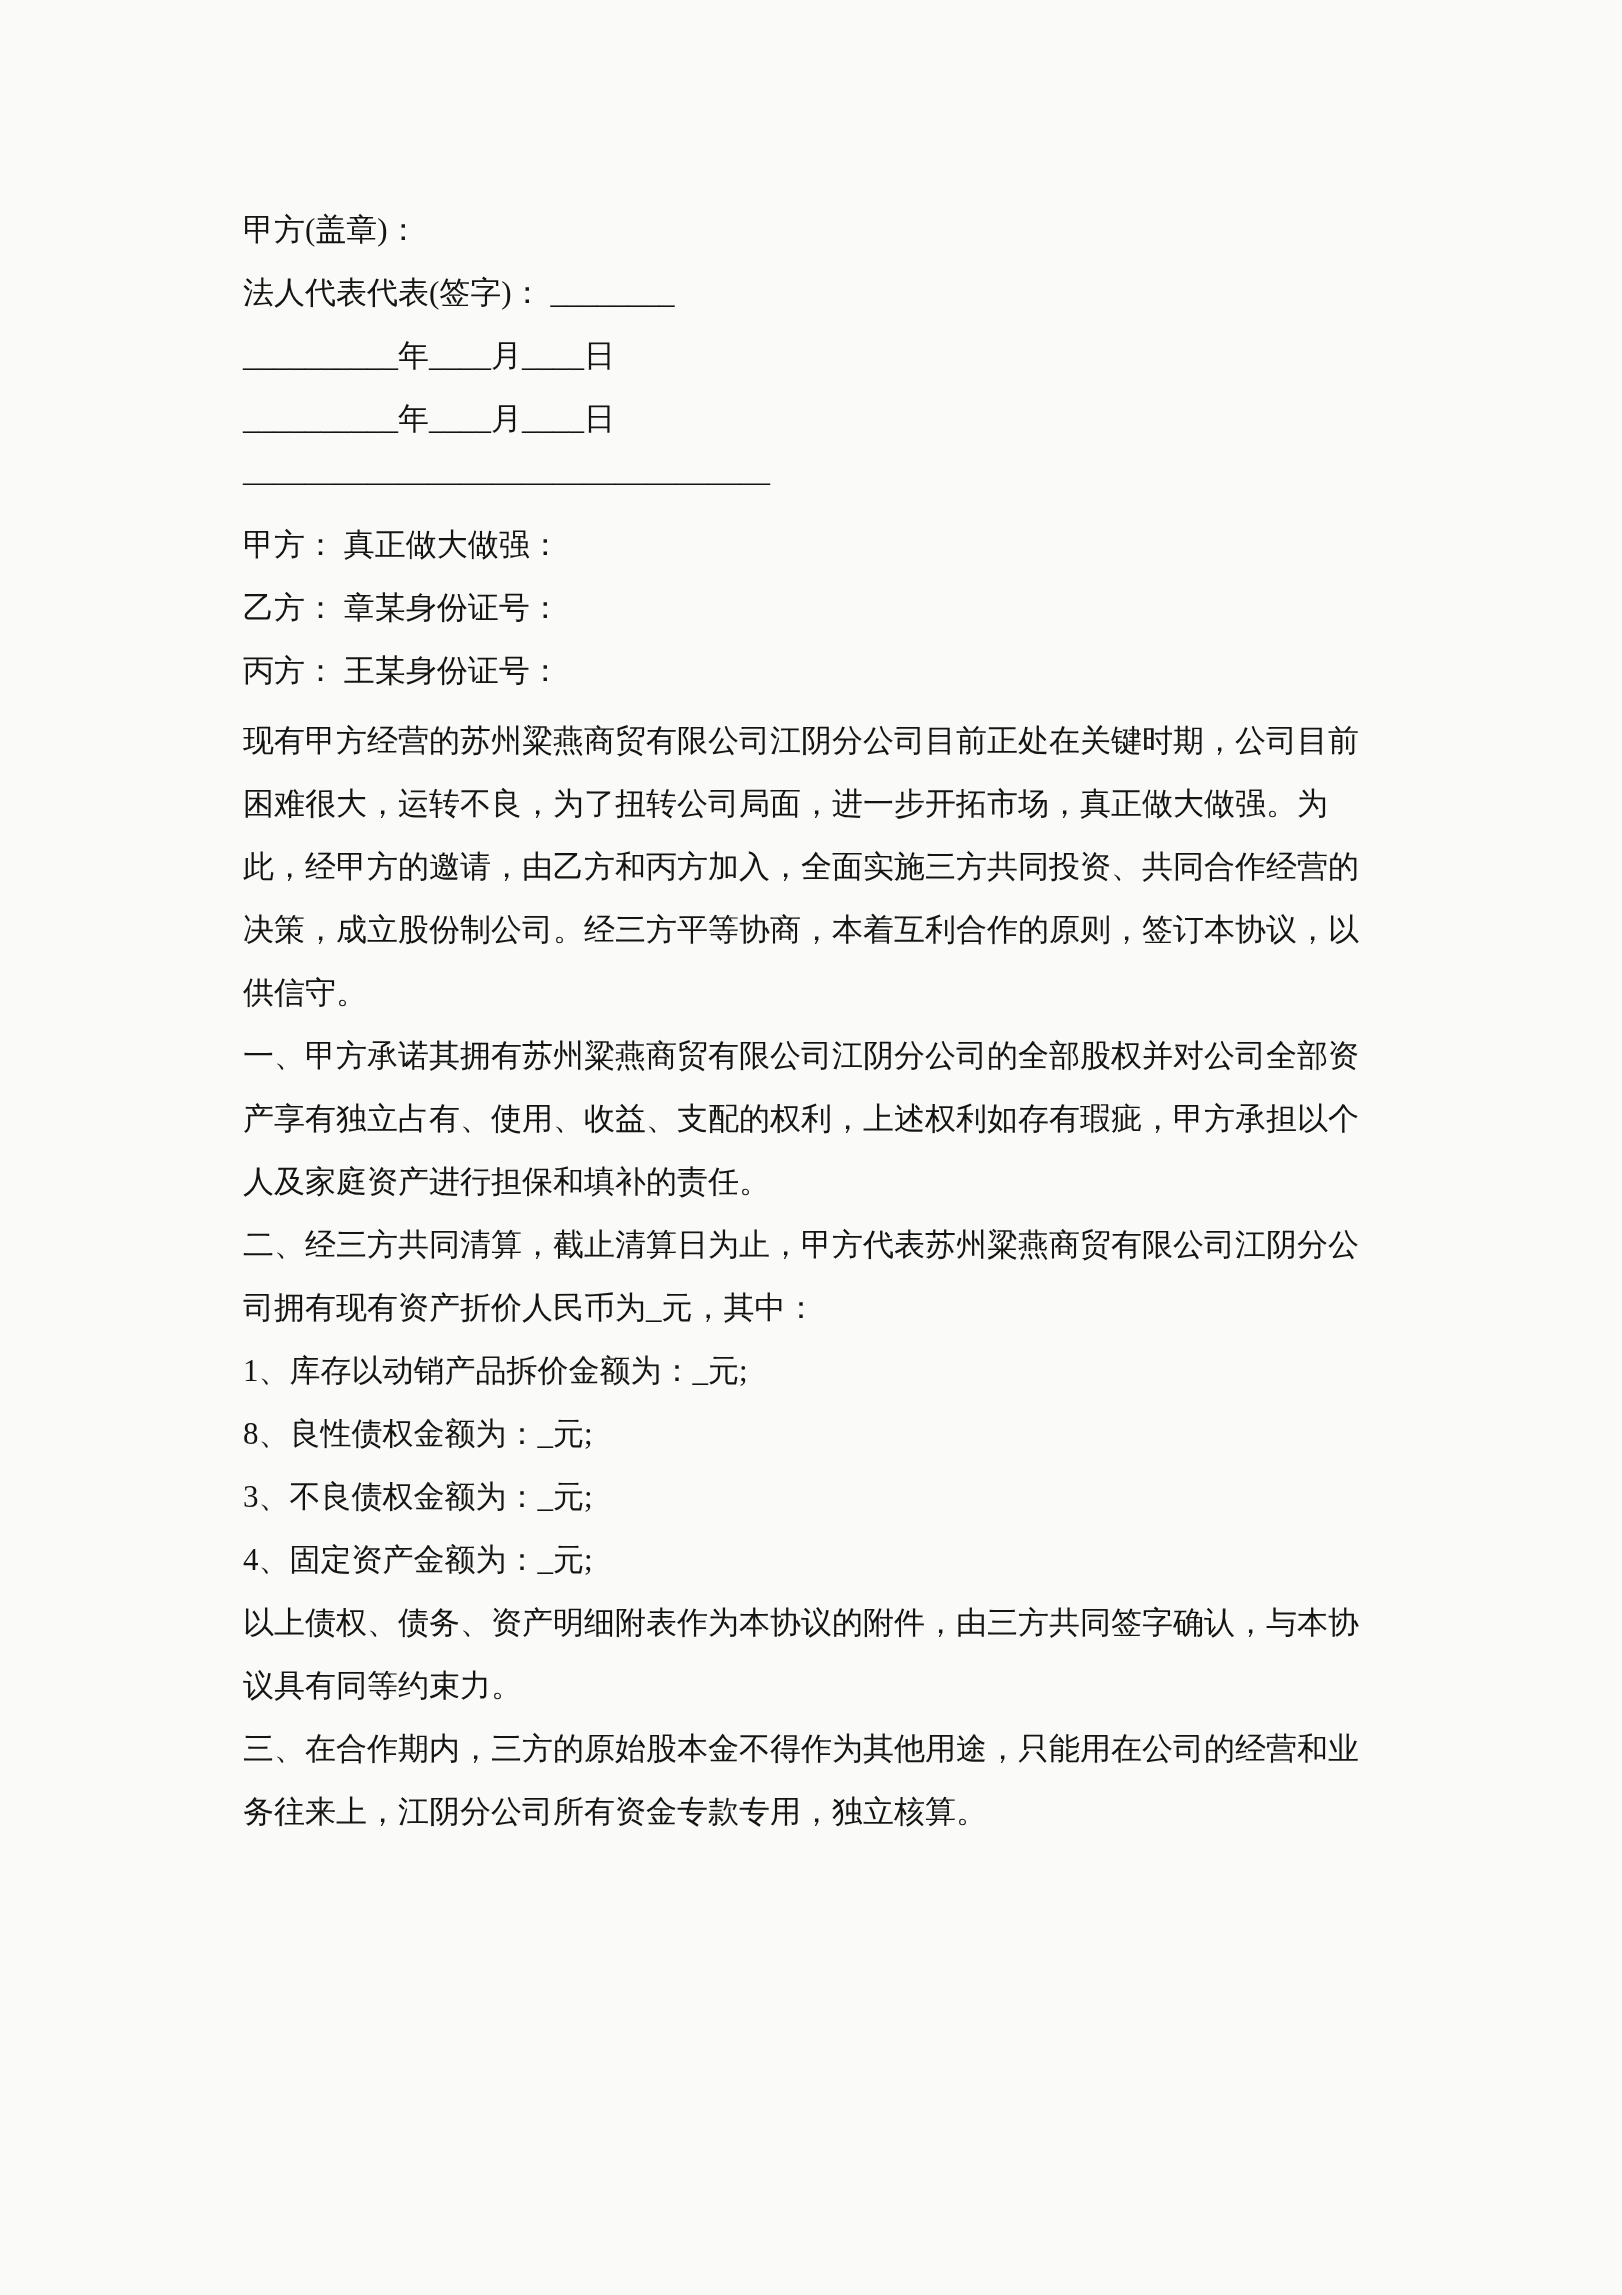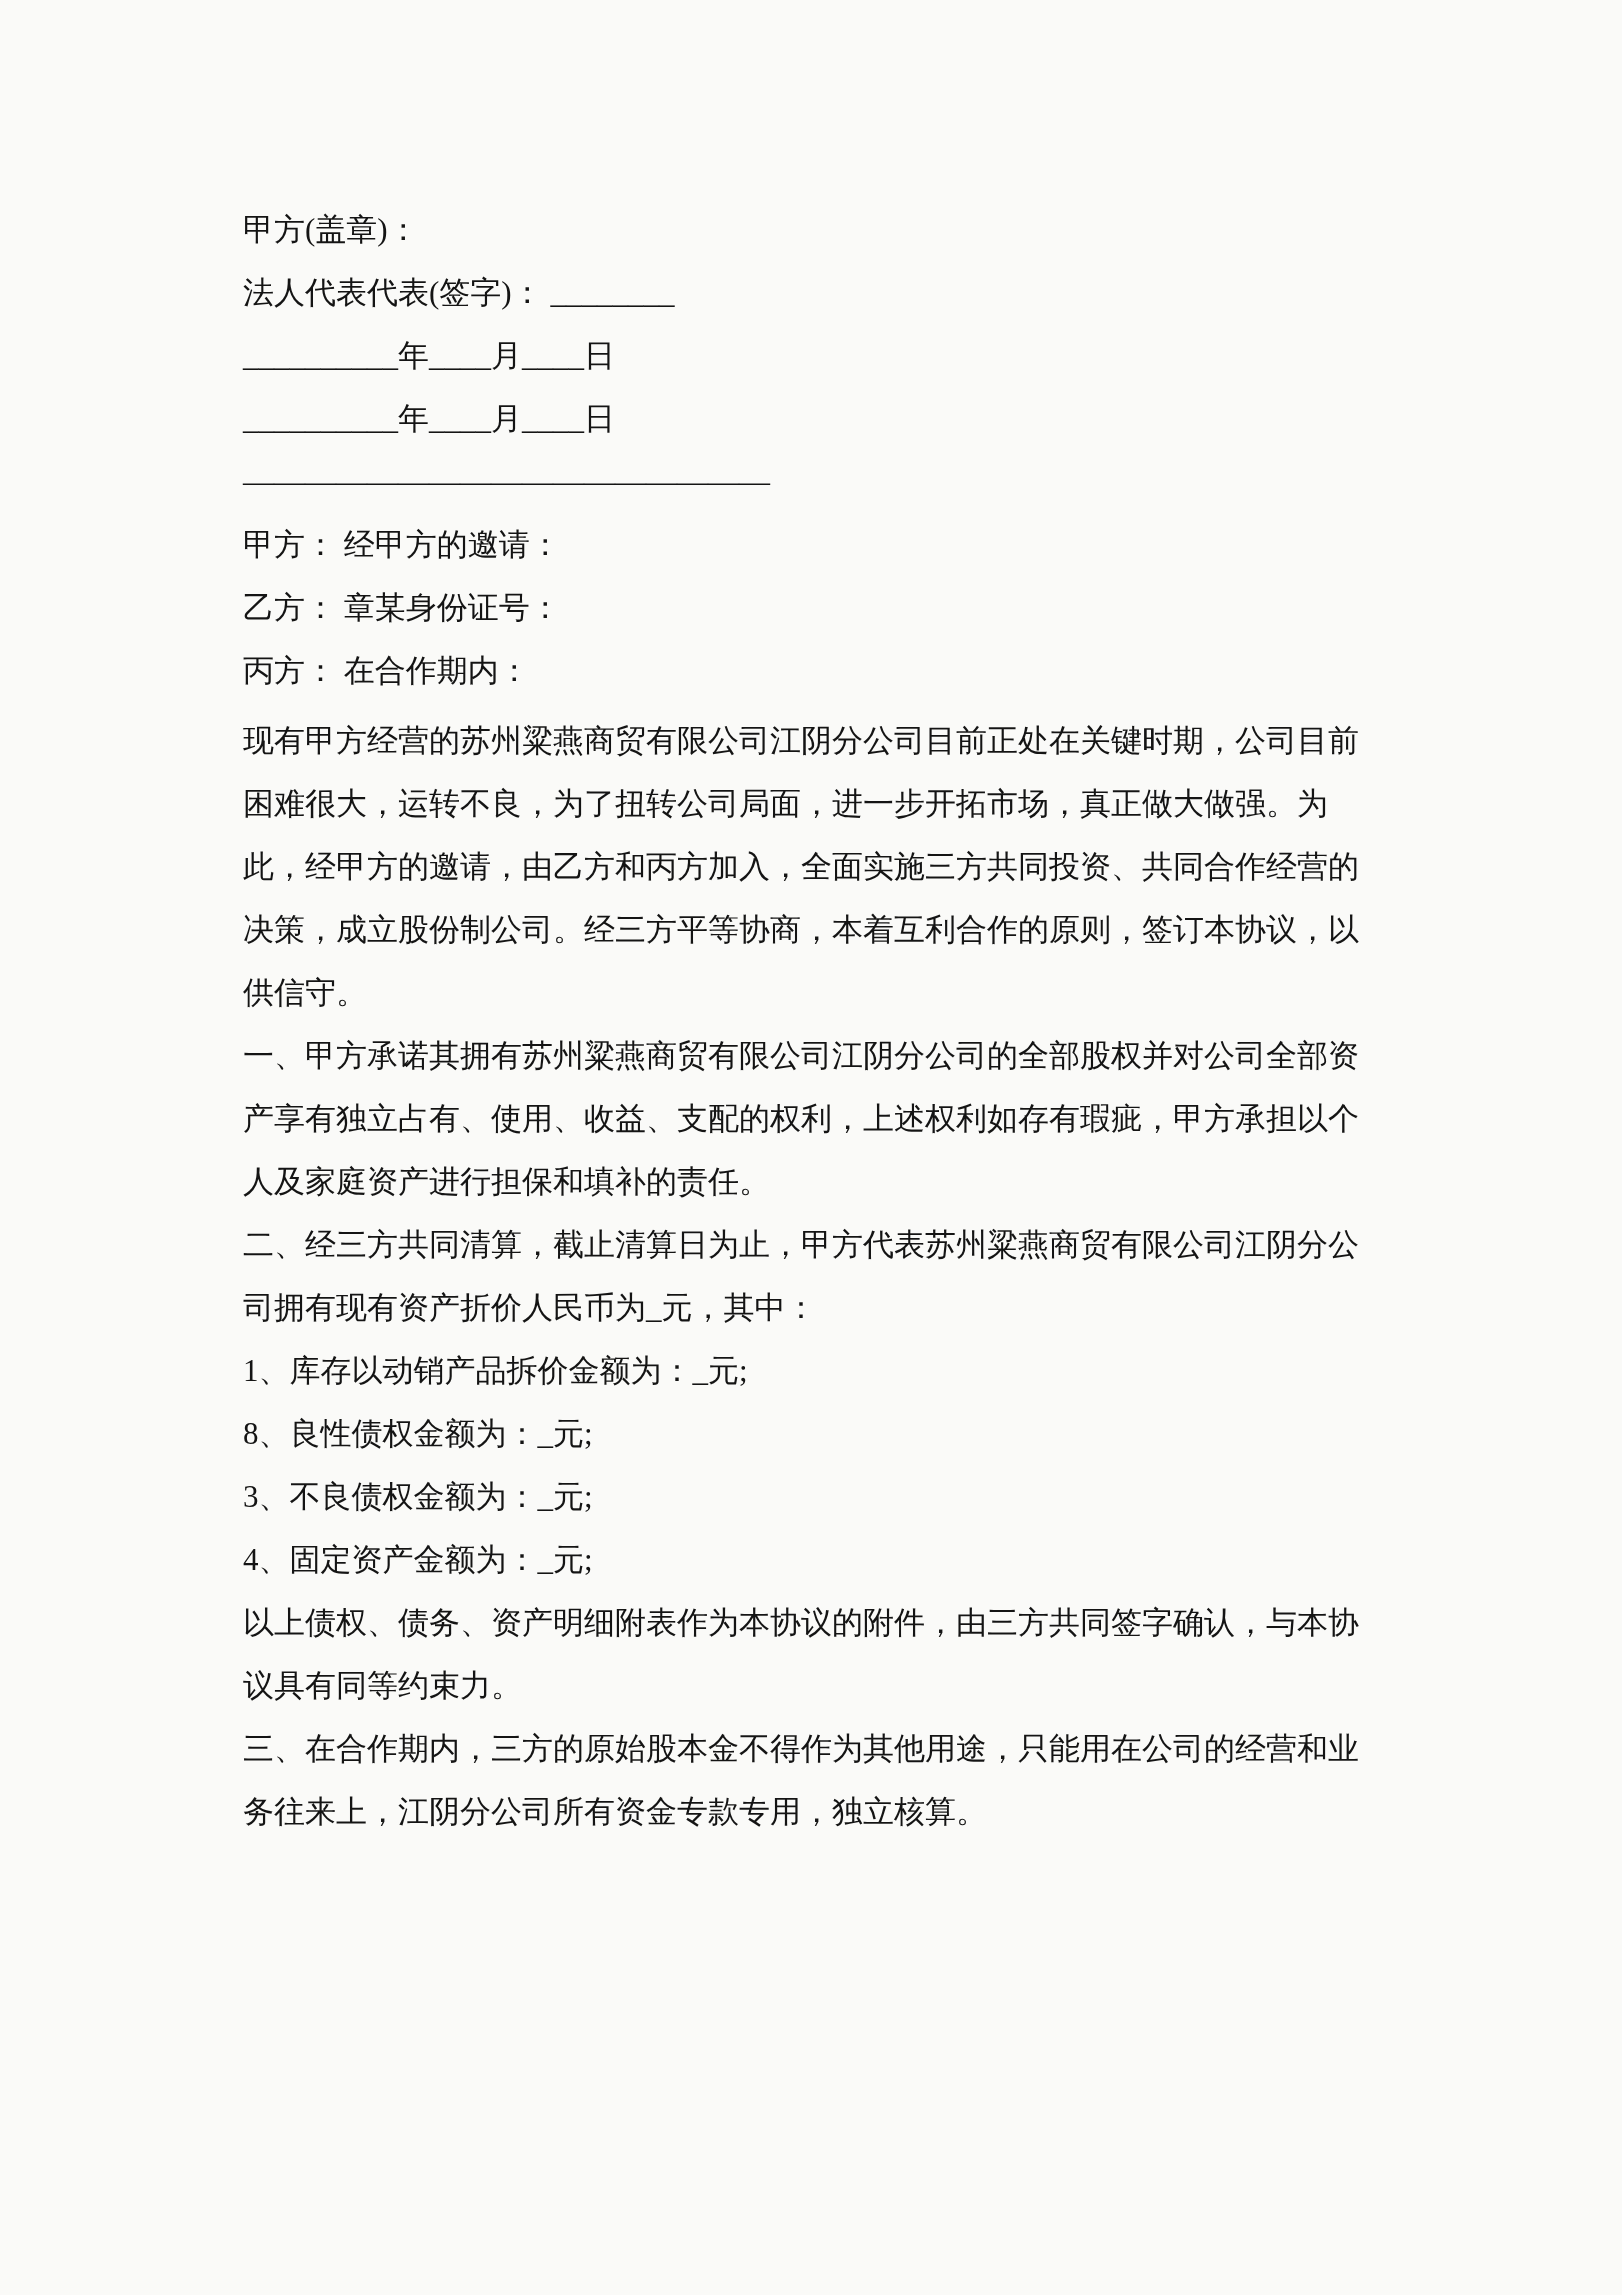--- a/index.html
+++ b/index.html
@@ -47,23 +47,23 @@
     <section>
       <p>甲方(盖章)：</p>
       <p>法人代表代表(签字)： ________</p>
       <p>__________年____月____日</p>
       <p>__________年____月____日</p>
     </section>
 
     <p class="separator">—————————————————</p>
 
     <section>
-      <p>甲方： 经甲方的邀请：</p>
+      <p>甲方： 真正做大做强：</p>
       <p>乙方： 章某身份证号：</p>
-      <p>丙方： 在合作期内：</p>
+      <p>丙方： 王某身份证号：</p>
     </section>
 
     <section class="body-block">
       <p>现有甲方经营的苏州粱燕商贸有限公司江阴分公司目前正处在关键时期，公司目前困难很大，运转不良，为了扭转公司局面，进一步开拓市场，真正做大做强。为此，经甲方的邀请，由乙方和丙方加入，全面实施三方共同投资、共同合作经营的决策，成立股份制公司。经三方平等协商，本着互利合作的原则，签订本协议，以供信守。</p>
       <p>一、甲方承诺其拥有苏州粱燕商贸有限公司江阴分公司的全部股权并对公司全部资产享有独立占有、使用、收益、支配的权利，上述权利如存有瑕疵，甲方承担以个人及家庭资产进行担保和填补的责任。</p>
       <p>二、经三方共同清算，截止清算日为止，甲方代表苏州粱燕商贸有限公司江阴分公司拥有现有资产折价人民币为_元，其中：</p>
       <p>1、库存以动销产品拆价金额为：_元;</p>
       <p>8、良性债权金额为：_元;</p>
       <p>3、不良债权金额为：_元;</p>
       <p>4、固定资产金额为：_元;</p>

